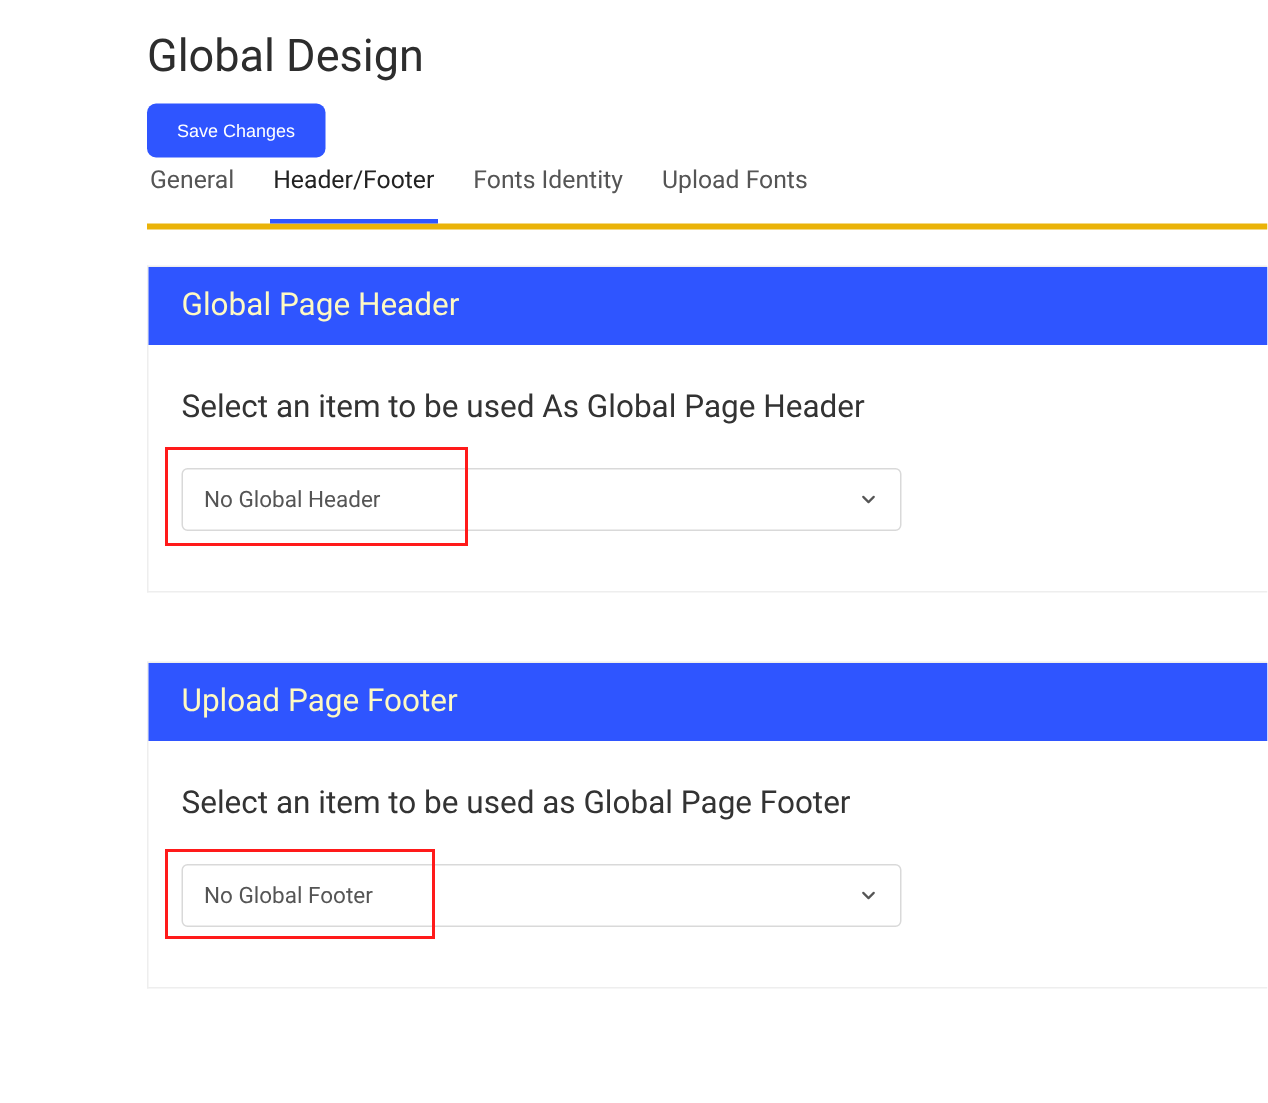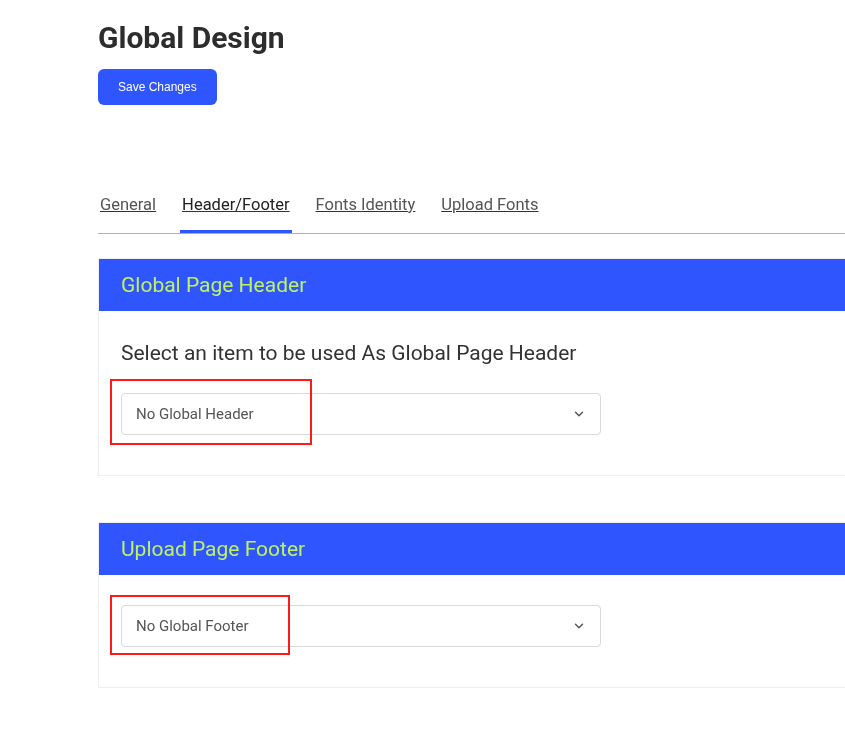--- a/index.html
+++ b/index.html
@@ -10,41 +10,39 @@
       height: 735px;
       overflow: hidden;
       color: #333;
     }
     .page {
       padding-top: 20px;
       padding-left: 98px;
     }
     .page-title {
       font-size: 30px;
-      font-weight: 700;
+      font-weight: 400;
       color: #2d2d2d;
       margin-bottom: 14px;
     }
     .save-btn {
       background: #2f55ff;
       color: #fff;
       border: none;
       border-radius: 6px;
       padding: 11px 20px;
       font-size: 12px;
       cursor: pointer;
     }
     .tabs {
       display: flex;
       gap: 22px;
-      margin-top: 84px;
-      border-bottom: 1px solid #eab308;
+      border-bottom: 4px solid #eab308;
       width: calc(845px - 98px);
       position: relative;
-      text-decoration: underline;
     }
     .tab {
       font-size: 16.5px;
       color: #555;
       padding: 6px 2px 16px 2px;
       cursor: pointer;
       border-bottom: 3px solid transparent;
       position: relative;
     }
     .tab.active {
@@ -55,21 +53,21 @@
     .panel {
       margin-top: 24px;
       width: calc(845px - 98px);
       border: 1px solid #eee;
       border-right: none;
       background: #fff;
       position: relative;
     }
     .panel-header {
       background: #2f55ff;
-      color: #bef264;
+      color: #fef9c3;
       font-size: 21px;
       font-weight: 400;
       padding: 14px 22px;
     }
     .panel-body {
       padding: 30px 0 40px 22px;
       position: relative;
     }
     .prompt {
       font-size: 21px;
@@ -144,20 +142,21 @@
       </div>
     </div>
   </div>
 
   <div class="spacer"></div>
 
   
   <div class="panel">
     <div class="panel-header">Upload Page Footer</div>
     <div class="panel-body">
+      <div class="prompt">Select an item to be used as Global Page Footer</div>
       <div class="select-wrap">
         <div class="select">
           <span>No Global Footer</span>
           <span class="chevron">
             <svg viewBox="0 0 24 24" width="14" height="14" fill="none" stroke="#555" stroke-width="2.5" stroke-linecap="round" stroke-linejoin="round">
                 <polyline points="6 9 12 15 18 9"></polyline>
               </svg>
           </span>
         </div>
         <span class="select-highlight" style="width:180px;height:60px;top:-10px;"></span>

